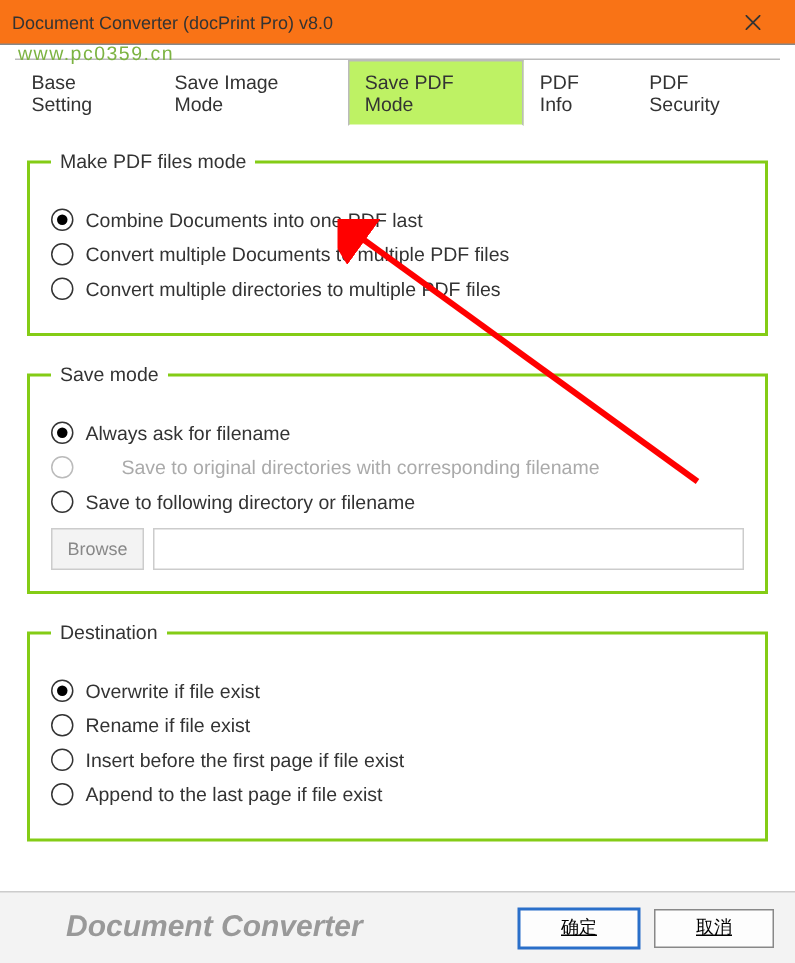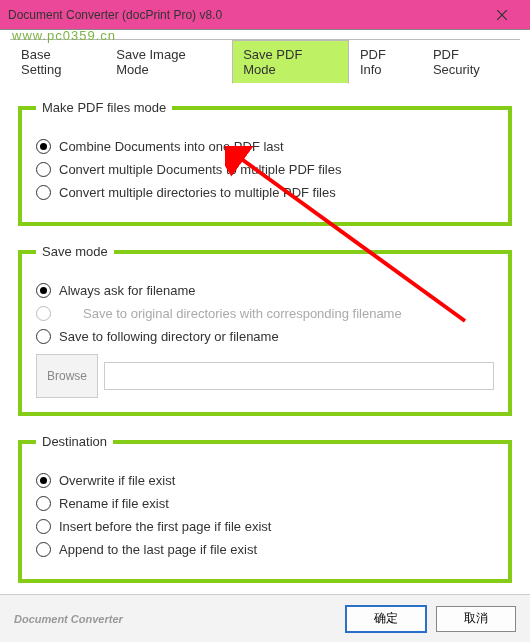--- a/index.html
+++ b/index.html
@@ -1,50 +1,50 @@
 <!DOCTYPE html>
 <html><head>
 <meta charset="utf-8">
 <style>
 * { box-sizing: border-box; margin: 0; padding: 0; font-family: "Microsoft YaHei", "Segoe UI", Tahoma, sans-serif; }
 body { background: #fff; width: 530px; height: 642px; position: relative; overflow: hidden; }
 
-.titlebar { height: 30px; border-bottom: 1px solid #888; display: flex; align-items: center; padding: 0 8px; background: #ec4899; }
+.titlebar { height: 30px; border-bottom: 1px solid #888; display: flex; align-items: center; padding: 0 8px; background: #f97316; }
 .titlebar .title { font-size: 12px; color: #333; flex: 1; }
 .titlebar .close { width: 40px; height: 28px; display: flex; align-items: center; justify-content: center; cursor: pointer; }
 .titlebar .close svg { width: 10px; height: 10px; }
 
 .watermark { position: absolute; top: 28px; left: 12px; z-index: 5; pointer-events: none; }
 .watermark .wm-top { font-size: 16px; font-weight: bold; color: #7cb342; letter-spacing: 1px; }
 .watermark .wm-url { font-size: 13px; font-weight: normal; color: #7cb342; letter-spacing: 1px; }
 
 .tabs { display: flex; margin: 10px 10px 0 10px; position: relative; }
 .tab { font-size: 13px; padding: 6px 10px; border: 1px solid transparent; cursor: pointer; color: #333; background: transparent; position: relative; }
 .tab.active { border: 1px solid #bbb; border-bottom: 1px solid #fff; background: #bef264; z-index: 2; }
 .tab-underline { position: absolute; left: 10px; right: 10px; height: 1px; background: #bbb; top: 39px; z-index: 1; }
 
 .content { padding: 16px 18px 8px 18px; }
 
-fieldset { border: 4px solid #84cc16; margin-bottom: 18px; padding: 16px 14px 14px 14px; position: relative; }
+fieldset { border: 2px solid #84cc16; margin-bottom: 18px; padding: 16px 14px 14px 14px; position: relative; }
 legend { font-size: 13px; color: #333; padding: 0 6px; }
 
 .radio-row { display: flex; align-items: center; margin: 8px 0; }
 .radio { width: 15px; height: 15px; border: 1px solid #333; border-radius: 50%; margin-right: 8px; display: inline-flex; align-items: center; justify-content: center; flex-shrink: 0; }
 .radio.checked::after { content: ""; width: 7px; height: 7px; background: #000; border-radius: 50%; }
 .radio.disabled { border-color: #bbb; }
 .radio-label { font-size: 13px; color: #333; }
 .radio-label.disabled { color: #aaa; margin-left: 24px; }
 
 .browse-row { display: flex; align-items: center; margin-top: 10px; }
-.browse-btn { width: 62px; height: 44px; border: 1px solid #ccc; background: #f3f3f3; font-size: 12px; color: #888; cursor: pointer; }
+.browse-btn { width: 62px; height: 28px; border: 1px solid #ccc; background: #f3f3f3; font-size: 12px; color: #888; cursor: pointer; }
 .path-input { flex: 1; height: 28px; border: 1px solid #ccc; margin-left: 6px; padding: 0 6px; font-size: 12px; background: #fff; }
 
 .footer { position: absolute; bottom: 0; left: 0; right: 0; height: 48px; border-top: 1px solid #ccc; background: #f3f3f3; display: flex; align-items: center; padding: 0 14px; }
-.footer-title { font-size: 11px; font-style: italic; color: #999; flex: 1; font-weight: bold; }
-.footer-btn { width: 80px; height: 26px; border: 1px solid #888; background: #fdfdfd; font-size: 12px; margin-left: 10px; cursor: pointer; }
+.footer-title { font-size: 20px; font-style: italic; color: #999; flex: 1; font-weight: bold; margin-left: 30px; }
+.footer-btn { width: 80px; height: 26px; border: 1px solid #888; background: #fdfdfd; font-size: 12px; margin-left: 10px; cursor: pointer; text-decoration: underline; }
 .footer-btn.primary { border: 1px solid #2a6fc9; outline: 1px solid #2a6fc9; }
 
 .arrow { position: absolute; top: 146px; left: 225px; z-index: 10; pointer-events: none; }
 </style>
 </head>
 <body>
 
 <div class="titlebar">
   <span class="title">Document Converter (docPrint Pro) v8.0</span>
   <div class="close">

